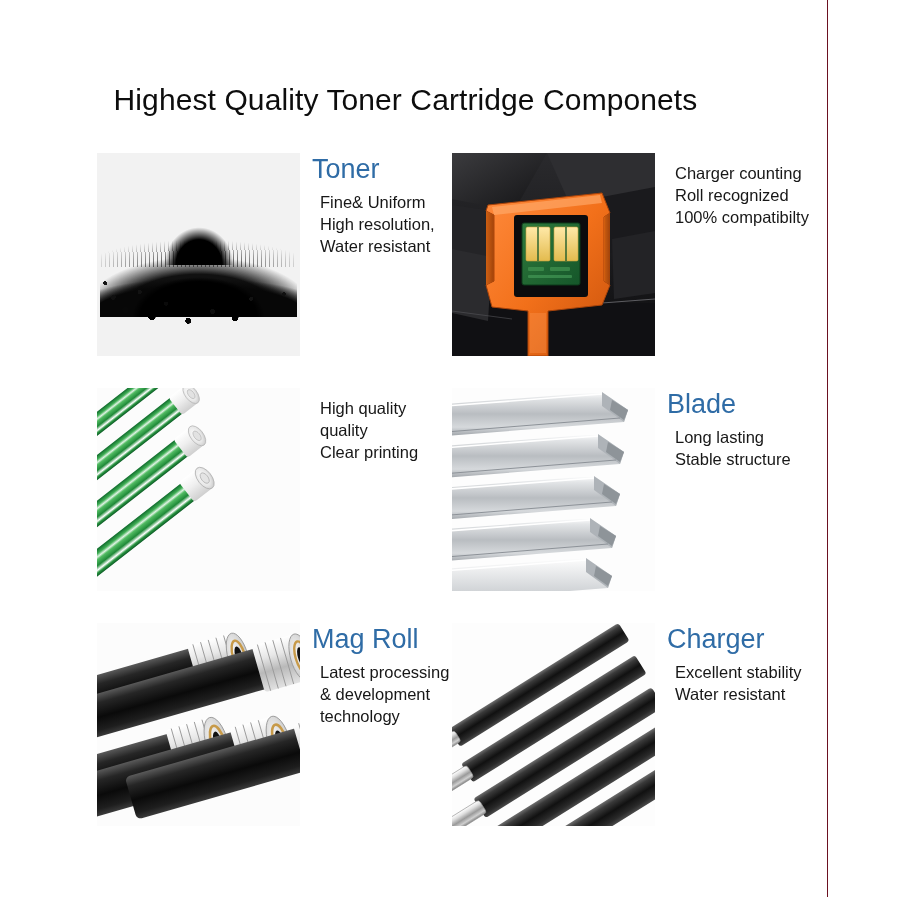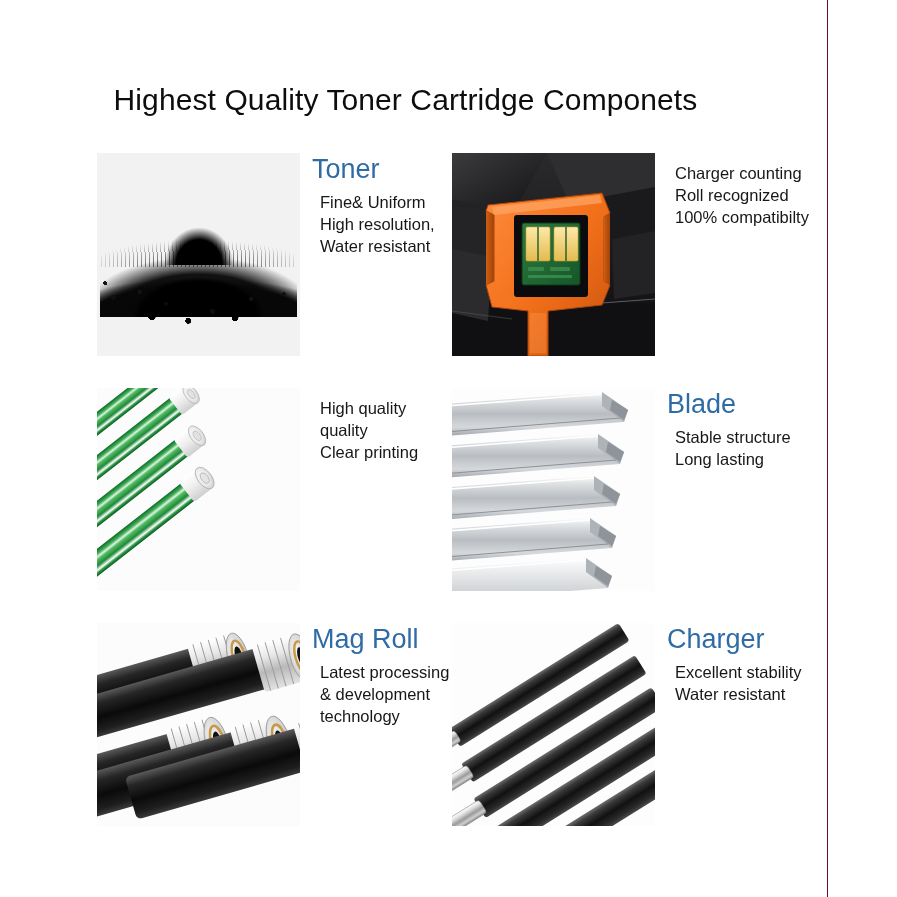--- a/index.html
+++ b/index.html
@@ -389,22 +389,22 @@
             <polygon points="160,12 176,22 172,32 158,22" fill="#8e9499"></polygon>
             <polyline points="-6,18 150,6" fill="none" stroke="#ffffff" stroke-width="1.6"></polyline>
           </g>
         </g>
       </svg>
     </div>
 
     <div class="copy">
       <h2>Blade</h2>
       <ul>
+        <li>Long lasting</li>
         <li>Stable structure</li>
-        <li>Long lasting</li>
       </ul>
     </div>
 
     <div class="thumb art-mag">
       <svg viewBox="0 0 203 203" preserveAspectRatio="none">
         <defs>
           <linearGradient id="blkRoll" x1="0" y1="0" x2="0" y2="1">
             <stop offset="0" stop-color="#5a5a5a"></stop>
             <stop offset="0.22" stop-color="#262626"></stop>
             <stop offset="0.55" stop-color="#0a0a0a"></stop>

